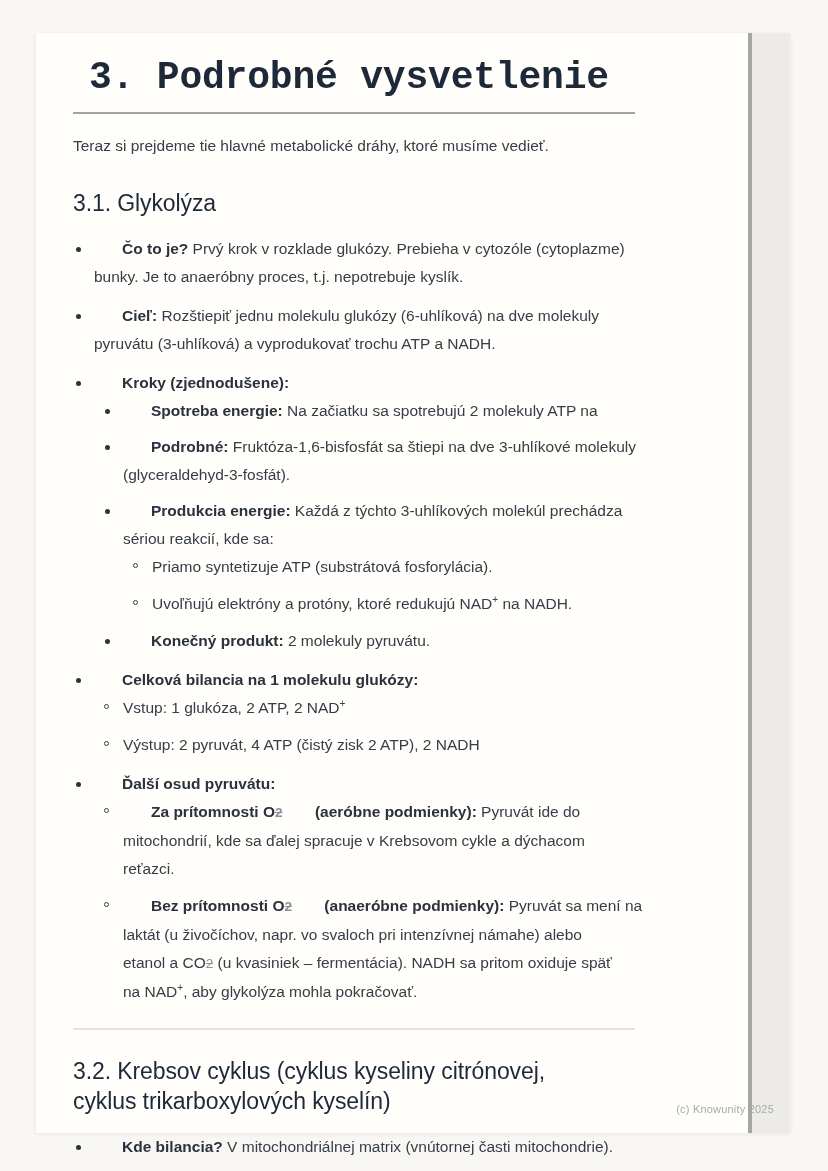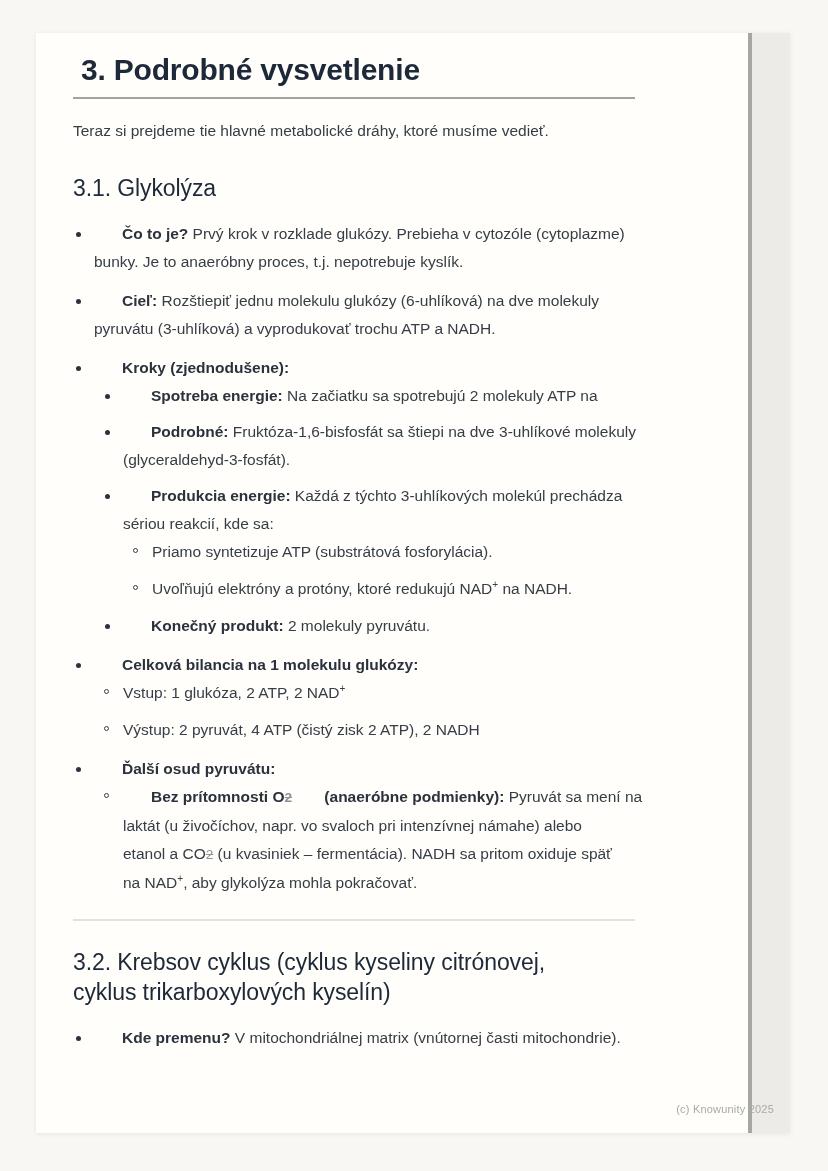--- a/index.html
+++ b/index.html
@@ -31,22 +31,22 @@
   .scroll-track{
     position:absolute;top:0;right:0;width:42px;height:100%;
     background:var(--scroll-track);
     border-left:4px solid var(--scroll-edge);
     z-index:0;
   }
   .content{
     position:absolute;left:37px;top:0;width:645px;z-index:1;
   }
   h1{
-    font-size:30px;line-height:36px;font-weight:700;color:var(--heading);
-    margin:8px;padding-top:11px;letter-spacing:-0.2px;
+    font-size:38px;line-height:36px;font-weight:700;color:var(--heading);
+    margin:16px;padding-top:11px;letter-spacing:-0.2px;font-family:Liberation Mono, monospace;
   }
   .rule{width:562px;height:2px;border:0;}
   .rule-dark{background:var(--rule-dark);margin-top:9px;}
   .rule-light{background:var(--rule-light);margin-top:22px;}
   .intro{
     font-size:15.5px;line-height:24px;color:var(--body);
     margin:20px 0 0;
   }
   h2{
     font-size:23px;line-height:30px;font-weight:400;color:var(--heading);
@@ -103,28 +103,29 @@
                   <li><span class="marker circle"></span><span class="li-text"><span>Priamo syntetizuje ATP (substrátová fosforylácia).</span></span></li>
                   <li><span class="marker circle"></span><span class="li-text"><span>Uvoľňujú elektróny a protóny, ktoré redukujú NAD</span><sup class="sup">+</sup><span> na NADH.</span></span></li>
                 </ul></li>
               <li><span class="marker disc"></span><span class="li-text"><strong>Konečný produkt:</strong><span> 2 molekuly pyruvátu.</span></span></li>
             </ul></li>
           <li><span class="marker disc"></span><span class="li-text"><strong>Celková bilancia na 1 molekulu glukózy:</strong></span><ul class="blist circle">
               <li><span class="marker circle"></span><span class="li-text"><span>Vstup: 1 glukóza, 2 ATP, 2 NAD</span><sup class="sup">+</sup></span></li>
               <li><span class="marker circle"></span><span class="li-text"><span>Výstup: 2 pyruvát, 4 ATP (čistý zisk 2 ATP), 2 NADH</span></span></li>
             </ul></li>
           <li><span class="marker disc"></span><span class="li-text"><strong>Ďalší osud pyruvátu:</strong></span><ul class="blist circle">
+              <li><span class="marker circle"></span><span class="li-text"><strong>Za prítomnosti O</strong><span class="sub-strike" style="font-weight: 700;">2</span><strong> (aeróbne podmienky):</strong><span> Pyruvát ide do</span><br><span>mitochondrií, kde sa ďalej spracuje v Krebsovom cykle a dýchacom</span><br><span>reťazci.</span></span></li>
               <li><span class="marker circle"></span><span class="li-text"><strong>Bez prítomnosti O</strong><span class="sub-strike" style="font-weight: 700;">2</span><strong> (anaeróbne podmienky):</strong><span> Pyruvát sa mení na</span><br><span>laktát (u živočíchov, napr. vo svaloch pri intenzívnej námahe) alebo</span><br><span>etanol a CO</span><span class="sub-strike">2</span><span> (u kvasiniek – fermentácia). NADH sa pritom oxiduje späť</span><br><span>na NAD</span><sup class="sup">+</sup><span>, aby glykolýza mohla pokračovať.</span></span></li>
             </ul></li>
         </ul>
       </div>
     <div class="rule rule-light"></div>
     <h2 class="h2-32">3.2. Krebsov cyklus (cyklus kyseliny citrónovej,
 cyklus trikarboxylových kyselín)</h2>
     <div id="krebs-list">
         <ul class="blist disc">
-          <li><span class="marker disc"></span><span class="li-text"><strong>Kde premenu?</strong><span> V mitochondriálnej matrix (vnútornej časti mitochondrie).</span></span></li>
+          <li><span class="marker disc"></span><span class="li-text"><strong>Kde bilancia?</strong><span> V mitochondriálnej matrix (vnútornej časti mitochondrie).</span></span></li>
         </ul>
       </div>
   </div>
 
   <div class="watermark">(c) Knowunity 2025</div>
 </div>
 
 </body></html>

